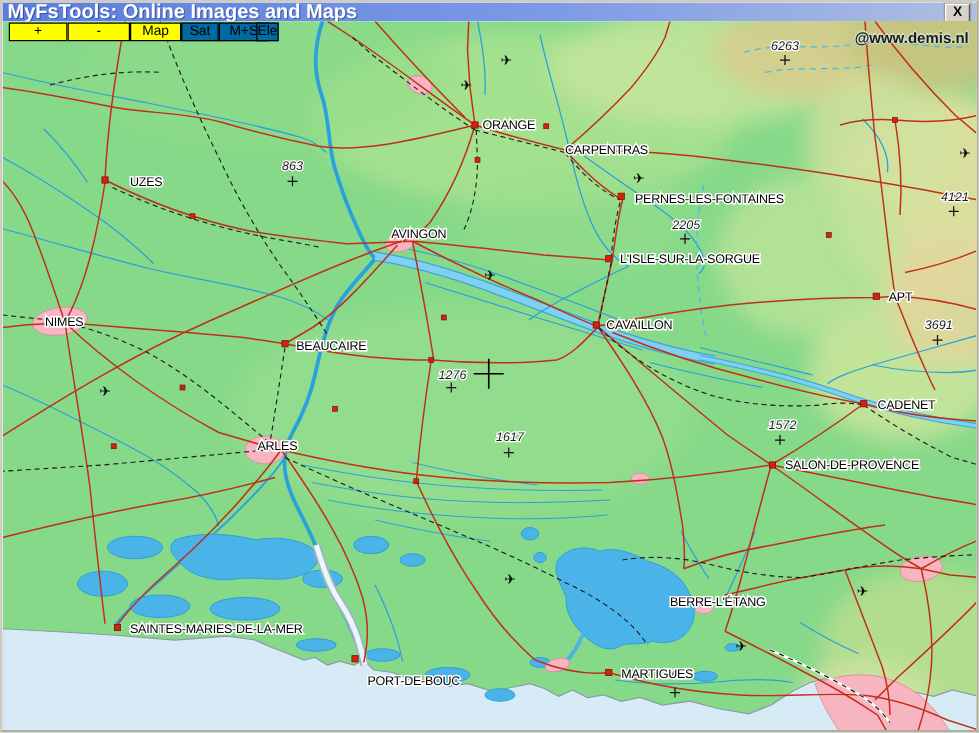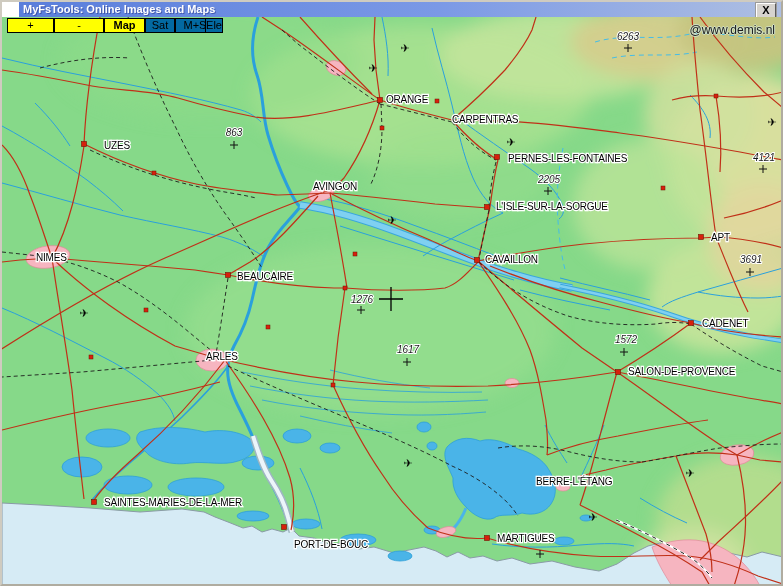--- a/index.html
+++ b/index.html
@@ -1,32 +1,32 @@
 <!DOCTYPE html>
 <html><head>
 <meta charset="utf-8">
 <style>
   html,body{margin:0;padding:0;background:#e8e8e8;font-family:"Liberation Sans",sans-serif;}
   .window{position:relative;width:783px;height:586px;box-sizing:border-box;
           border:2px solid #b0aca0;border-top-color:#cfcbc0;border-left-color:#cfcbc0;background:#fff;overflow:hidden;}
   .titlebar{position:absolute;top:0;left:0;right:0;height:15px;
             background:linear-gradient(to right,#5a7edb,#7b99e6 55%,#aebfe2);
-            color:#fff;font-weight:bold;font-size:11px;line-height:15px;padding-left:4px;
-            text-shadow:1px 1px 0 rgba(0,0,80,.35);white-space:nowrap;margin-left:17px;}
+            color:#fff;font-weight:bold;font-size:16px;line-height:15px;padding-left:4px;
+            text-shadow:1px 1px 0 rgba(0,0,80,.35);white-space:nowrap;}
   .close-btn{position:absolute;top:1px;right:5px;width:18px;height:13px;
              background:#d6d3ce;border:1px solid;border-color:#fff #5a5a5a #5a5a5a #fff;
              box-shadow:0 0 0 1px #9a9a9a;font-size:11px;font-weight:bold;line-height:12px;
              text-align:center;color:#000;cursor:pointer;}
   .maparea{position:absolute;top:15px;left:0;width:779px;height:567px;cursor:crosshair;}
   .toolbar{position:absolute;top:16px;left:0;height:15px;}
   .tbtn{position:absolute;top:0;height:15px;box-sizing:border-box;border:1px solid #000;
         background:#0369a1;font-size:11px;line-height:13px;text-align:center;cursor:pointer;}
   .tbtn.yellow{background:#ffff00;}
-  .tbtn.active{font-weight:bold;}
-  .watermark{position:absolute;top:21px;right:6px;font-size:12px;font-weight:normal;color:#1a1a1a;
+  .tbtn.active{font-weight:normal;}
+  .watermark{position:absolute;top:21px;right:6px;font-size:12px;font-weight:bold;color:#1a1a1a;
              text-shadow:1px 0 0 #cfe0c8,-1px 0 0 #cfe0c8,0 1px 0 #cfe0c8,0 -1px 0 #cfe0c8;text-align:right;}
   text.city-label{font-family:"Liberation Sans",sans-serif;font-size:10px;letter-spacing:-.2px;
                   fill:#000;stroke:#fff;stroke-width:2.4px;paint-order:stroke;}
   text.elev-label{font-family:"Liberation Sans",sans-serif;font-size:10px;font-style:italic;
                   fill:#1a1a1a;stroke:#fff;stroke-width:2px;paint-order:stroke;text-anchor:middle;}
   text.plane{font-size:11px;fill:#000;text-anchor:middle;}
 </style>
 </head>
 <body>
 

